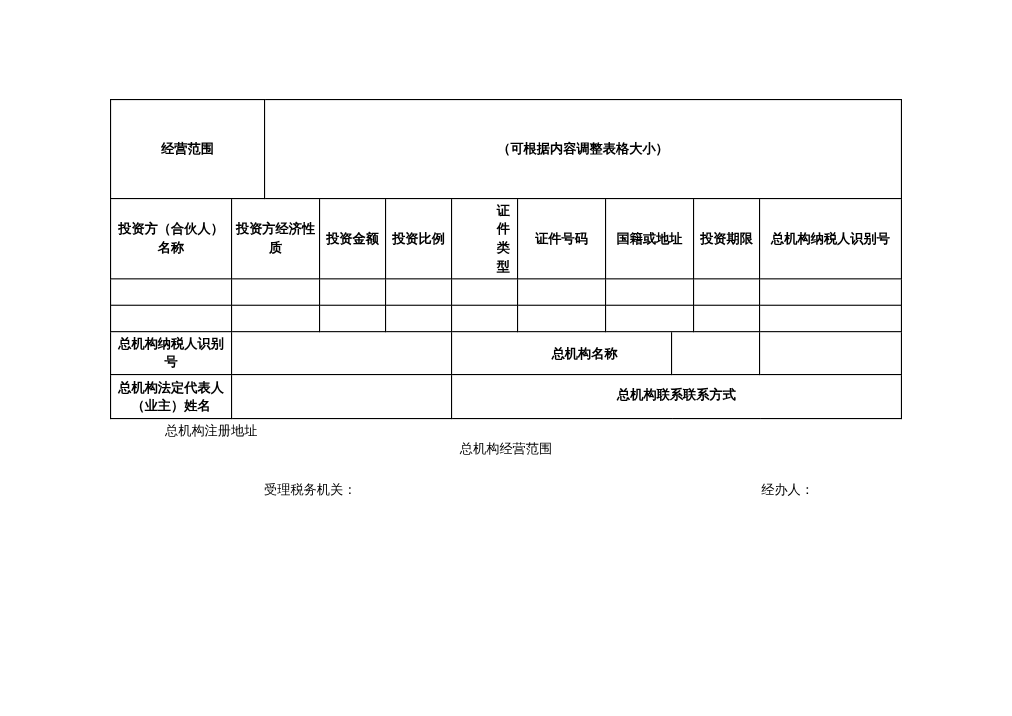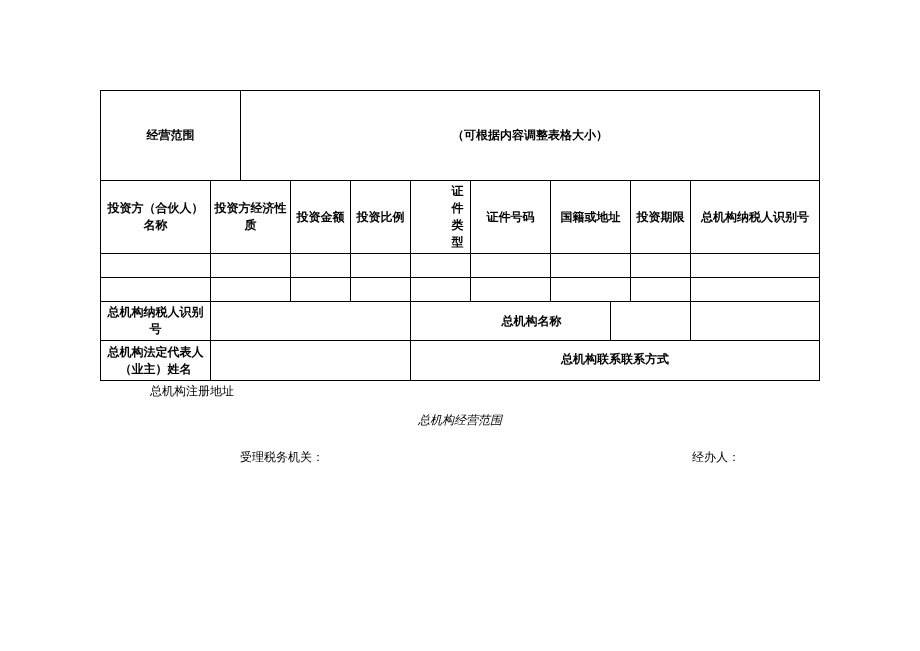--- a/index.html
+++ b/index.html
@@ -72,22 +72,20 @@
     }
     .no-top {
       border-top: none;
     }
     .below-label {
       padding-left: 50px;
       margin-top: 2px;
     }
     .center-label {
       text-align: center;
-      margin-top: 12px;
-      font-style: italic;
     }
     .bottom-row {
       margin-top: 20px;
       display: flex;
     }
     .bottom-left {
       padding-left: 140px;
     }
     .bottom-right {
       margin-left: auto;

